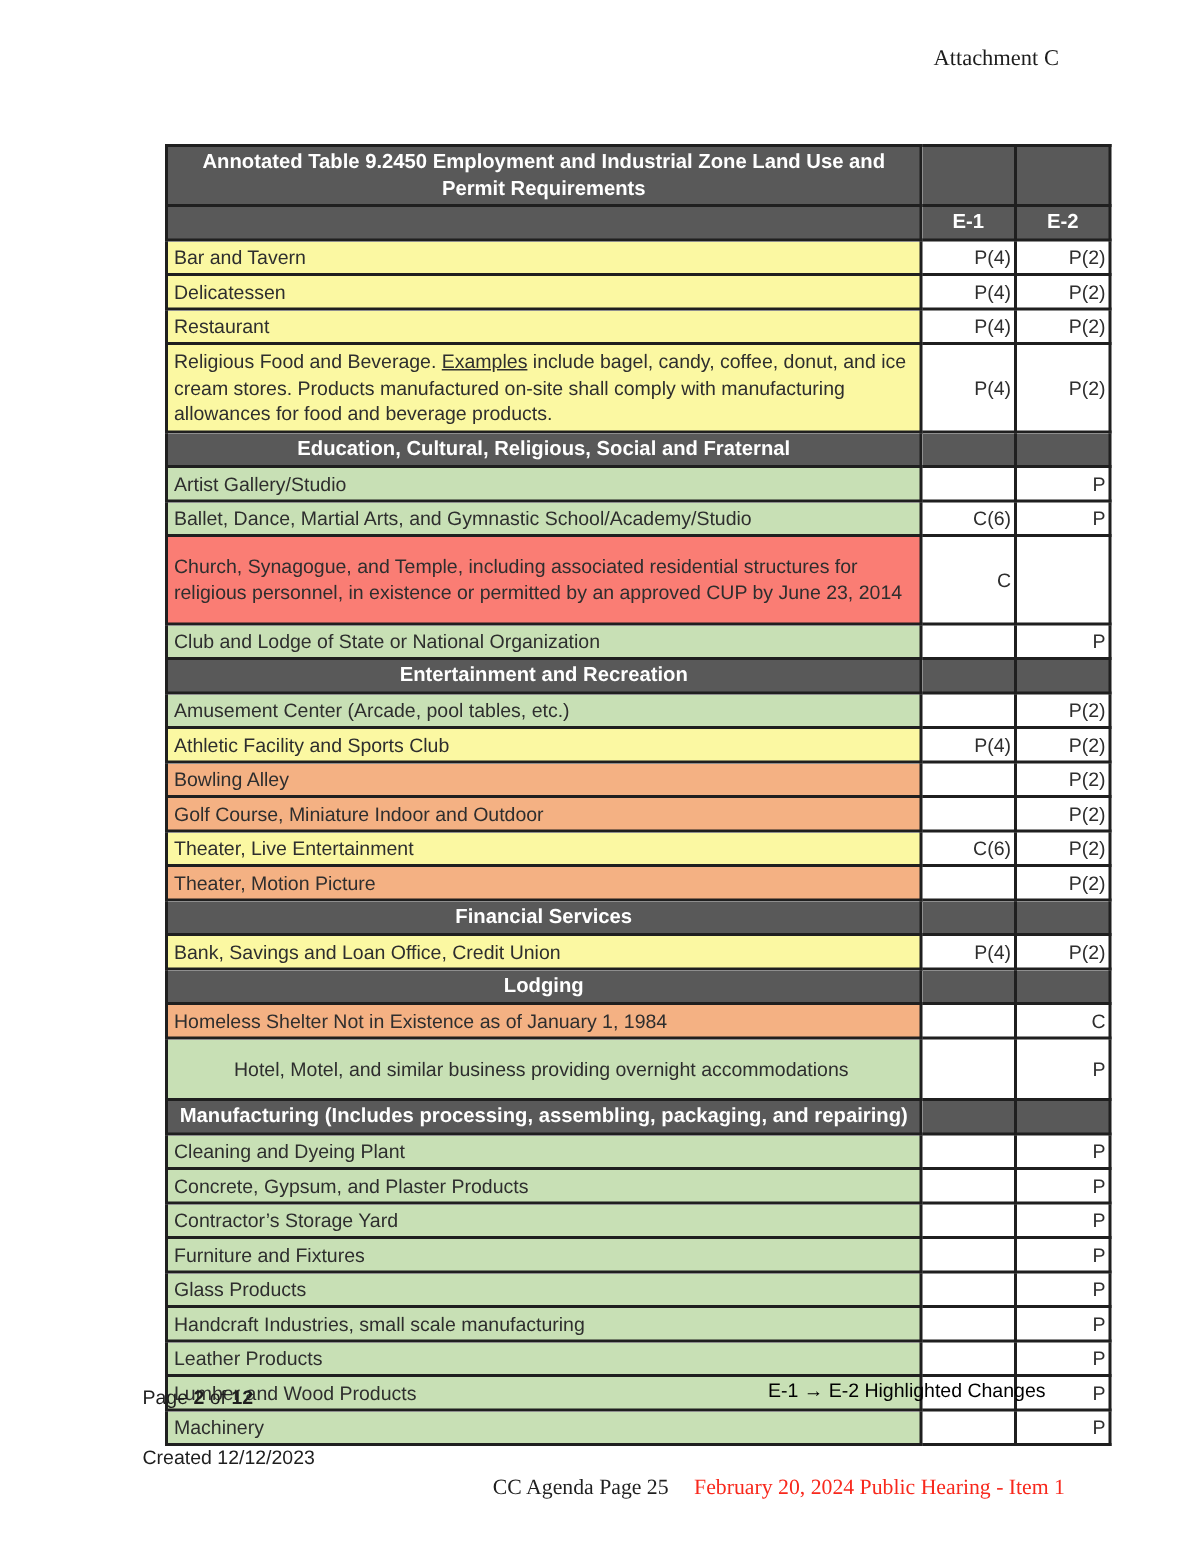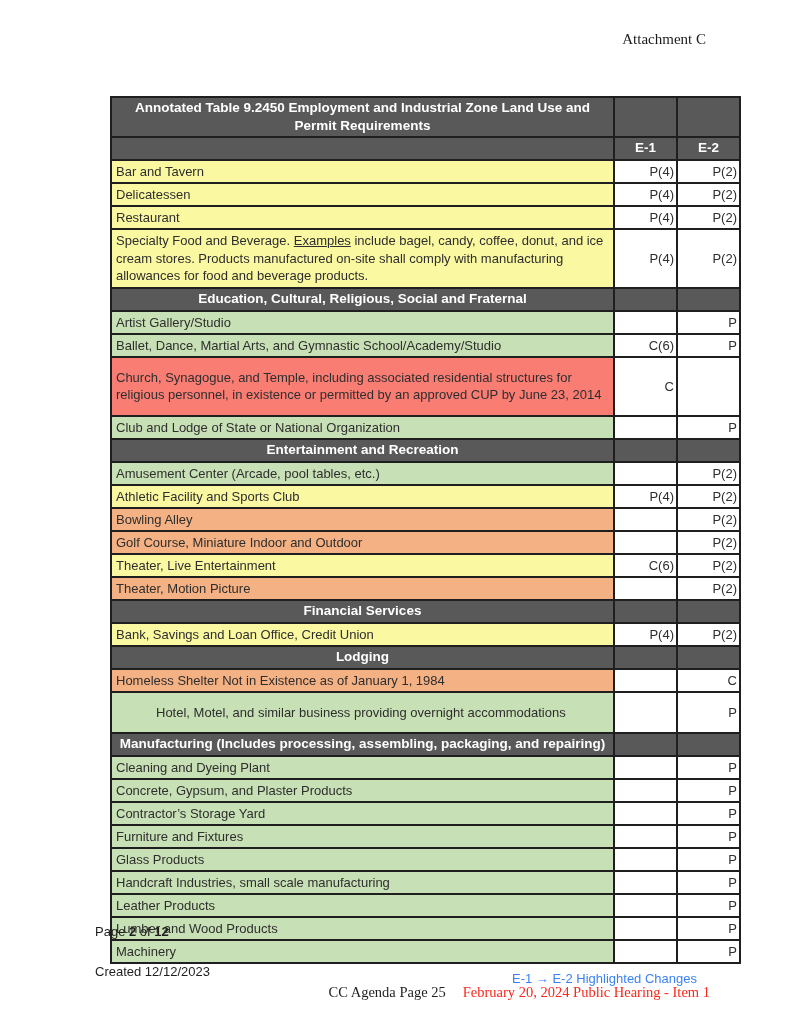--- a/index.html
+++ b/index.html
@@ -31,21 +31,21 @@
   td.val{text-align:right;background:#ffffff;padding:1px 2px;}
   .bg-yellow{background:#FBF8A2;}
   .bg-green{background:#C8E0B5;}
   .bg-red{background:#FA7D74;}
   .bg-orange{background:#F4B183;}
   .u{text-decoration:underline;}
   .colhead{font-size:13px;}
   .footer-page{position:absolute;left:95px;top:924px;font-size:13px;color:#1e1e1e;}
   .footer-page b{font-weight:bold;}
   .footer-created{position:absolute;left:95px;top:944px;font-size:13px;color:#1e1e1e;margin-top:20px;}
-  .footer-legend{position:absolute;right:103px;top:971px;font-size:13px;color:#3b82f6;margin-left:48px;}
+  .footer-legend{position:absolute;right:103px;top:919px;font-size:13px;color:#000000;margin-left:48px;}
   .footer-bottom{
     position:absolute;top:984px;right:90px;display:flex;gap:17px;align-items:baseline;
     font-family:"Liberation Serif",serif;font-size:14.5px;
   }
   .agenda{color:#1f1f1f;}
   .hearing{color:#f8281c;}
 </style>
 </head>
 <body>
 
@@ -80,21 +80,21 @@
           <td class="lbl bg-yellow">Delicatessen</td>
           <td class="val">P(4)</td>
           <td class="val">P(2)</td>
         </tr>
         <tr class="std">
           <td class="lbl bg-yellow">Restaurant</td>
           <td class="val">P(4)</td>
           <td class="val">P(2)</td>
         </tr>
         <tr class="lg">
-          <td class="lbl bg-yellow"><span>Specialty Food and Beverage. </span><span class="u">Examples</span><span> include bagel, candy, coffee, donut, and ice cream stores. Products manufactured on-site shall comply with manufacturing allowances for food and beverage products.</span></td>
+          <td class="lbl bg-yellow"><span>Religious Food and Beverage. </span><span class="u">Examples</span><span> include bagel, candy, coffee, donut, and ice cream stores. Products manufactured on-site shall comply with manufacturing allowances for food and beverage products.</span></td>
           <td class="val">P(4)</td>
           <td class="val">P(2)</td>
         </tr>
         <tr class="std dark">
           <td>Education, Cultural, Religious, Social and Fraternal</td>
           <td></td>
           <td></td>
         </tr>
         <tr class="std">
           <td class="lbl bg-green">Artist Gallery/Studio</td>

